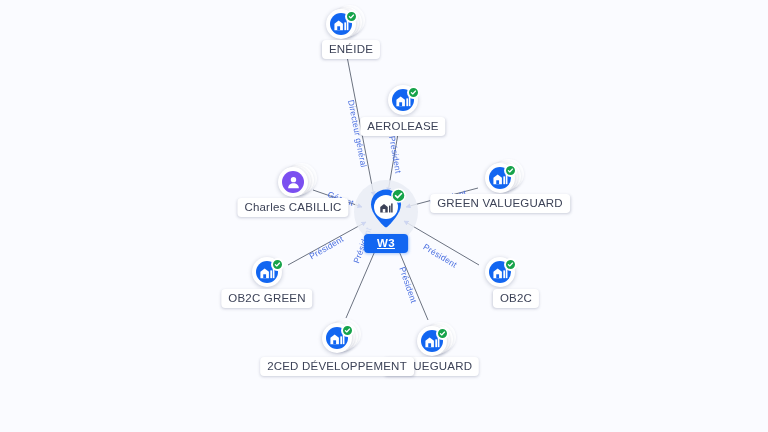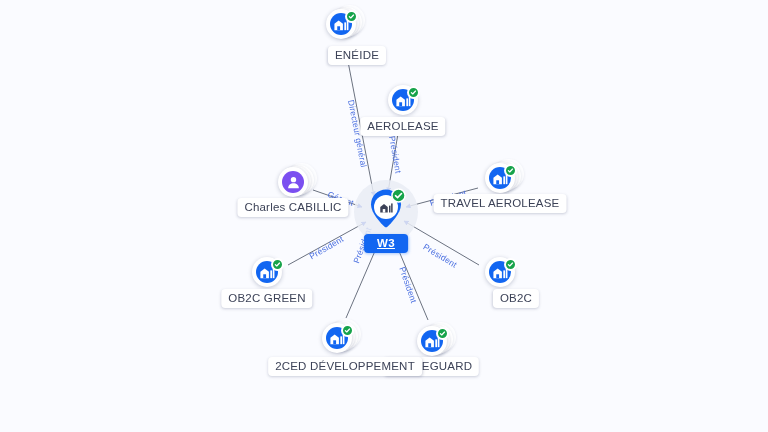--- a/index.html
+++ b/index.html
@@ -177,21 +177,21 @@
             <rect x="6" y="14.5" width="4" height="5.5" fill="#1266f1"></rect>
             <rect x="16" y="9" width="2.4" height="11" fill="#ffffff"></rect>
             <rect x="19.4" y="5.5" width="2.4" height="14.5" fill="#ffffff"></rect>
           </svg>
         </div>
         <div class="check-badge" style="width: 13px; height: 13px; left: 4px; top: -14px;">
           <svg width="9" height="9" viewBox="0 0 16 16">
             <path d="M4.2 8.2 L6.6 10.6 L11.6 5.4" fill="none" stroke="#ffffff" stroke-width="2.2" stroke-linecap="round" stroke-linejoin="round"></path>
           </svg>
         </div>
-        <div class="node-label" style="left: 16px; top: 16px; margin-top: 6px;">ENÉIDE</div>
+        <div class="node-label" style="left: 10px; top: 16px;">ENÉIDE</div>
       </div>
       <div class="node" style="left: 403px; top: 100px;">
         <div class="node-disc" style="width: 30px; height: 30px; left: -15px; top: -15px;"></div>
         <div class="node-icon company" style="width: 22px; height: 22px; left: -11px; top: -11px;">
           <svg width="17" height="17" viewBox="0 0 24 24">
             <path d="M2 20 L2 11 L8 6.2 L14 11 L14 20 Z" fill="#ffffff"></path>
             <rect x="6" y="14.5" width="4" height="5.5" fill="#1266f1"></rect>
             <rect x="16" y="9" width="2.4" height="11" fill="#ffffff"></rect>
             <rect x="19.4" y="5.5" width="2.4" height="14.5" fill="#ffffff"></rect>
           </svg>
@@ -214,21 +214,21 @@
             <rect x="6" y="14.5" width="4" height="5.5" fill="#1266f1"></rect>
             <rect x="16" y="9" width="2.4" height="11" fill="#ffffff"></rect>
             <rect x="19.4" y="5.5" width="2.4" height="14.5" fill="#ffffff"></rect>
           </svg>
         </div>
         <div class="check-badge" style="width: 13px; height: 13px; left: 4px; top: -14px;">
           <svg width="9" height="9" viewBox="0 0 16 16">
             <path d="M4.2 8.2 L6.6 10.6 L11.6 5.4" fill="none" stroke="#ffffff" stroke-width="2.2" stroke-linecap="round" stroke-linejoin="round"></path>
           </svg>
         </div>
-        <div class="node-label" style="left: 0px; top: 16px;">TRAVEL AEROLEASE</div>
+        <div class="node-label" style="left: 0px; top: 16px;">GREEN VALUEGUARD</div>
       </div>
       <div class="node" style="left: 500px; top: 272px;">
         <div class="node-disc" style="width: 30px; height: 30px; left: -15px; top: -15px;"></div>
         <div class="node-icon company" style="width: 22px; height: 22px; left: -11px; top: -11px;">
           <svg width="17" height="17" viewBox="0 0 24 24">
             <path d="M2 20 L2 11 L8 6.2 L14 11 L14 20 Z" fill="#ffffff"></path>
             <rect x="6" y="14.5" width="4" height="5.5" fill="#1266f1"></rect>
             <rect x="16" y="9" width="2.4" height="11" fill="#ffffff"></rect>
             <rect x="19.4" y="5.5" width="2.4" height="14.5" fill="#ffffff"></rect>
           </svg>
@@ -271,21 +271,21 @@
             <rect x="6" y="14.5" width="4" height="5.5" fill="#1266f1"></rect>
             <rect x="16" y="9" width="2.4" height="11" fill="#ffffff"></rect>
             <rect x="19.4" y="5.5" width="2.4" height="14.5" fill="#ffffff"></rect>
           </svg>
         </div>
         <div class="check-badge" style="width: 13px; height: 13px; left: 4px; top: -14px;">
           <svg width="9" height="9" viewBox="0 0 16 16">
             <path d="M4.2 8.2 L6.6 10.6 L11.6 5.4" fill="none" stroke="#ffffff" stroke-width="2.2" stroke-linecap="round" stroke-linejoin="round"></path>
           </svg>
         </div>
-        <div class="node-label" style="left: 8px; top: 19px;">2CED DÉVELOPPEMENT</div>
+        <div class="node-label" style="left: 0px; top: 19px;">2CED DÉVELOPPEMENT</div>
       </div>
       <div class="node" style="left: 267px; top: 272px;">
         <div class="node-disc" style="width: 30px; height: 30px; left: -15px; top: -15px;"></div>
         <div class="node-icon company" style="width: 22px; height: 22px; left: -11px; top: -11px;">
           <svg width="17" height="17" viewBox="0 0 24 24">
             <path d="M2 20 L2 11 L8 6.2 L14 11 L14 20 Z" fill="#ffffff"></path>
             <rect x="6" y="14.5" width="4" height="5.5" fill="#1266f1"></rect>
             <rect x="16" y="9" width="2.4" height="11" fill="#ffffff"></rect>
             <rect x="19.4" y="5.5" width="2.4" height="14.5" fill="#ffffff"></rect>
           </svg>

